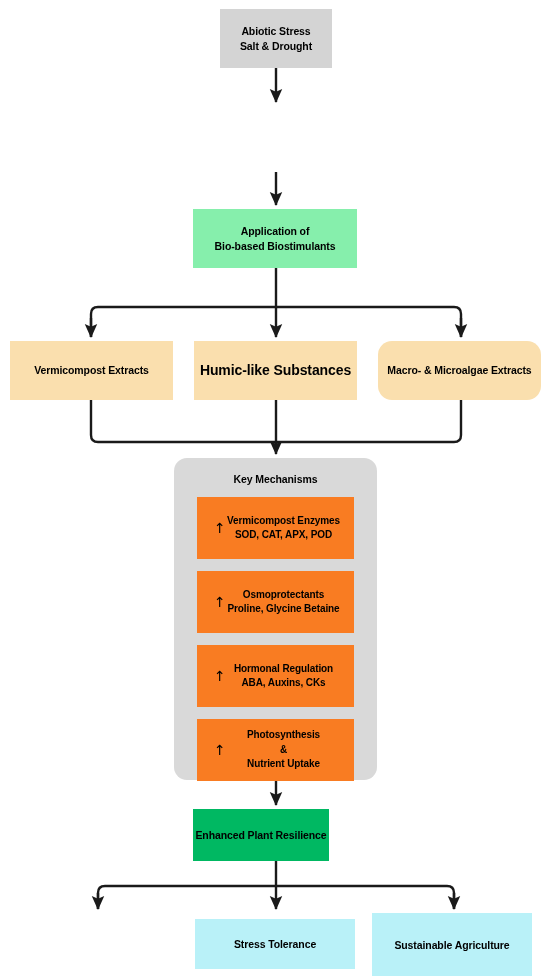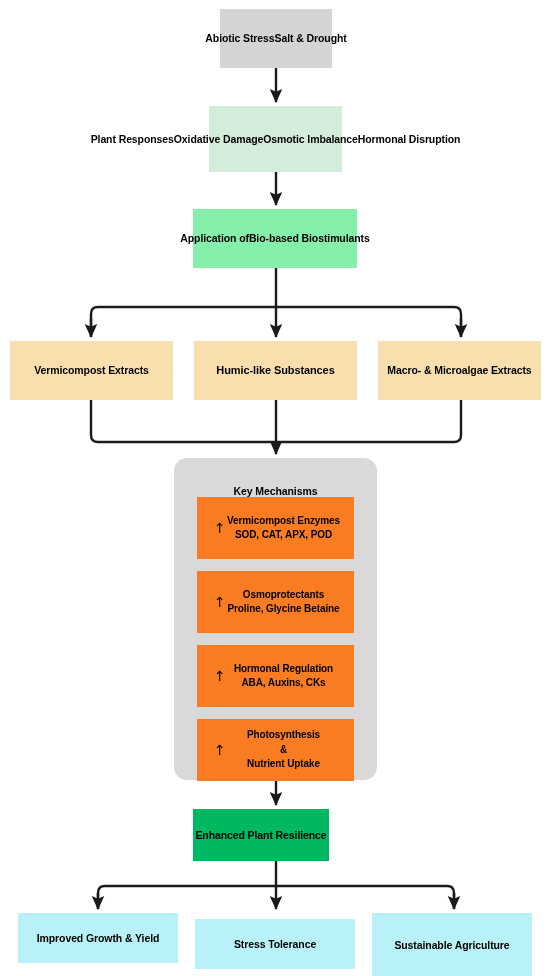--- a/index.html
+++ b/index.html
@@ -17,59 +17,58 @@
   #flow {
     position: absolute;
     left: 0; top: 0;
     width: 550px;
     height: 976px;
   }
   .node {
     position: absolute;
     box-sizing: border-box;
     display: flex;
-    flex-direction: row;
+    flex-direction: column;
     align-items: center;
     justify-content: center;
     text-align: center;
     color: #000000;
     font-weight: bold;
     line-height: 1.42;
     letter-spacing: -0.1px;
   }
   .node .line { display: block; white-space: nowrap; }
 
   
   #node-stress      { left:220px; top:9px;   width:112px; height:59px;  background:#d4d4d4; font-size:10.5px; }
   #node-responses   { left:209px; top:106px; width:133px; height:66px;  background:#d4edda; font-size:10.5px; }
   #node-application { left:193px; top:209px; width:164px; height:59px;  background:#86efac; font-size:10.5px; }
 
   #node-vermicompost { left:10px;  top:341px; width:163px; height:59px; background:#fadfae; font-size:10.5px; }
-  #node-humic        { left:194px; top:341px; width:163px; height:59px; background:#fadfae; font-size:11px; }
-  #node-algae        { left:378px; top:341px; width:163px; height:59px; background:#fadfae; font-size:10.5px; }
+  #node-humic        { left:194px; top:341px; width:163px; height:59px; background:#fadfae; font-size:14px; }
+  #node-algae        { left:378px; top:341px; width:163px; height:59px; background:#fadfae; font-size:10.5px;border-radius:14px; }
 
   
   #panel-mechanisms {
     position: absolute;
     left: 174px; top: 458px;
     width: 203px; height: 322px;
     background: #d9d9d9;
     border-radius: 13px;
     box-sizing: border-box;
   }
   #mech-title {
     position: absolute;
     left: 0; top: 15px;
     width: 203px;
     text-align: center;
     font-size: 10.5px;
     font-weight: bold;
     color: #000;
     letter-spacing: -0.1px;
-    margin-top: 12px;
   }
   .mech-list {
     position: absolute;
     left: 23px; top: 39px;
     width: 157px;
   }
   .mech-box {
     position: relative;
     box-sizing: border-box;
     width: 157px;
@@ -149,26 +148,20 @@
       <line x1="276" y1="886" x2="276" y2="909" marker-end="url(#arrowhead)"></line>
       <line x1="454" y1="893" x2="454" y2="909" marker-end="url(#arrowhead)"></line>
     </g>
   </svg>
 
   <div class="node" id="node-stress">
     <span class="line">Abiotic Stress</span>
     <span class="line">Salt &amp; Drought</span>
   </div>
 
-  <div class="node" id="node-responses">
-    <span class="line">Plant Responses</span>
-    <span class="line">Oxidative Damage</span>
-    <span class="line">Osmotic Imbalance</span>
-    <span class="line">Hormonal Disruption</span>
-  </div>
 
   <div class="node" id="node-application">
     <span class="line">Application of</span>
     <span class="line">Bio-based Biostimulants</span>
   </div>
 
   <div class="node" id="node-vermicompost">
     <span class="line">Vermicompost Extracts</span>
   </div>
   <div class="node" id="node-humic">
@@ -216,23 +209,20 @@
         </span>
       </div>
 
     </div>
   </div>
 
   <div class="node" id="node-resilience">
     <span class="line">Enhanced Plant Resilience</span>
   </div>
 
-  <div class="node" id="node-growth">
-    <span class="line">Improved Growth &amp; Yield</span>
-  </div>
   <div class="node" id="node-tolerance">
     <span class="line">Stress Tolerance</span>
   </div>
   <div class="node" id="node-agri">
     <span class="line">Sustainable Agriculture</span>
   </div>
 
 </div>
 
 </body></html>

